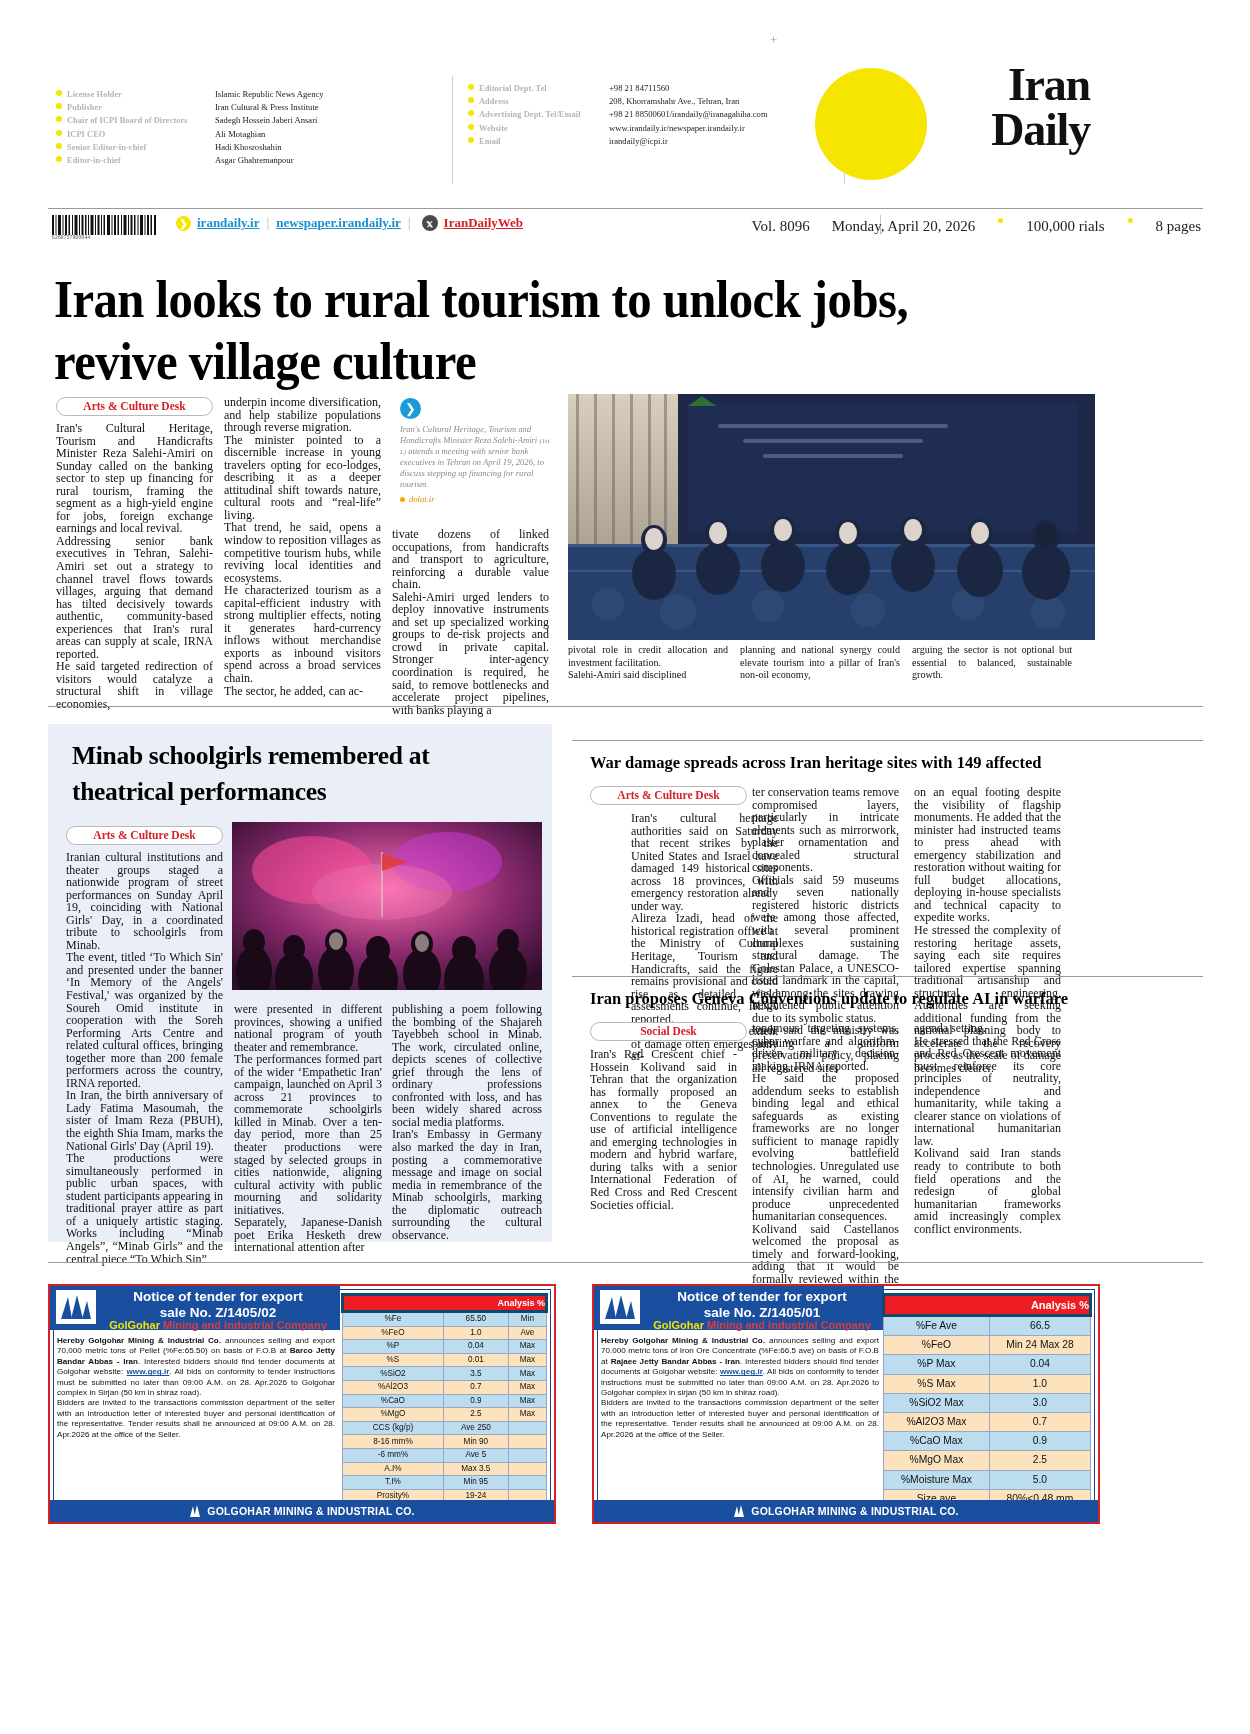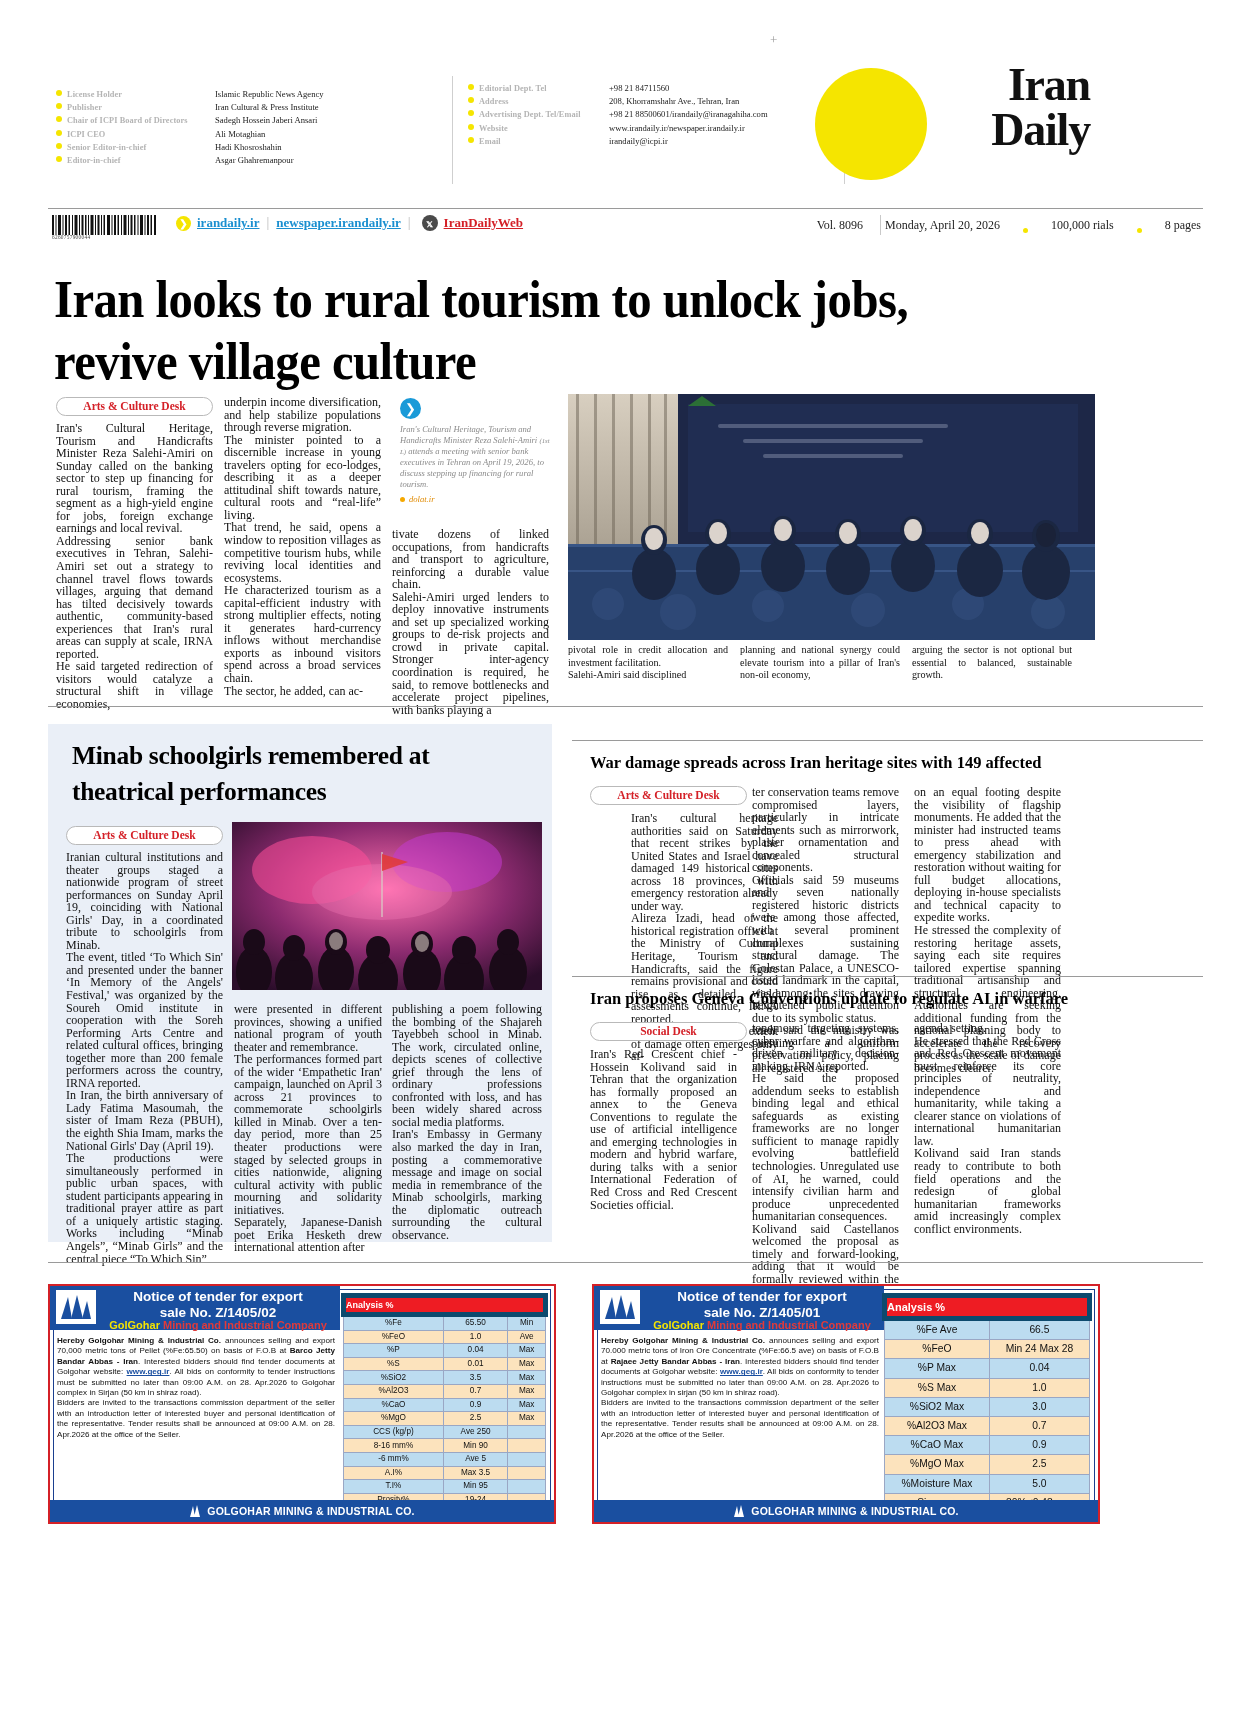--- a/index.html
+++ b/index.html
@@ -58,22 +58,22 @@
   }
   .link-blue { color: #1a8fd0; font-weight: bold; font-size: 13px;
                font-family: "Liberation Serif", serif; }
   .nav-div { color: #bcbcbc; margin: 0 7px; font-size: 14px; }
   .circ-x {
     width: 16px; height: 16px; border-radius: 50%; background: #4a4a4a;
     display: flex; align-items: center; justify-content: center;
     font-size: 10px; color: #fff; font-weight: bold; margin: 0 6px 0 4px;
   }
   .link-red { color: #d42027; font-weight: bold; font-size: 13px; }
-  .nav-meta { position: absolute; right: 2px; top: 9px; font-size: 12px; color: #222;
-              display: flex; align-items: flex-end; gap: 16px; white-space: nowrap; }
+  .nav-meta { position: absolute; right: 2px; top: 9px; font-size: 15px; color: #222;
+              display: flex; align-items: flex-start; gap: 16px; white-space: nowrap; }
   .nav-meta .sep { width: 5px; height: 5px; border-radius: 50%; background: #f5e500;
                    display: inline-block; margin: 0 7px; }
   .nav-vline { position: absolute; right: 322px; top: 6px; width: 1px; height: 20px; background: #c9c9c9; }
 
   
   .lead-head {
     position: absolute; left: 54px; top: 268px; width: 1040px;
     font-family: "Liberation Serif", serif;
     font-weight: bold; font-size: 53px; line-height: 62px;
     letter-spacing: -0.6px; color: #000;
@@ -225,21 +225,21 @@
                   display: flex; align-items: center; }
 
   .ad-table {
     position: absolute; right: 6px; top: 7px; width: 207px;
     border-collapse: collapse; font-family: "Liberation Sans", sans-serif;
     font-size: 8.2px; color: #111;
   }
   .ad-table.wide { width: 210px; }
   .ad-table th {
     background: #ee1c23; color: #fff; font-weight: bold; font-size: 9px;
-    padding: 2px 0; text-align: left; border: 5px solid #0c4a6e; margin-top: 18px;
+    padding: 2px 0; text-align: right; border: 3px solid #0c4a6e; margin-top: 18px;
   }
   .ad-table td {
     border: 1px solid #9aa7c4; text-align: center; padding: 1.3px 2px;
     line-height: 10px;
   }
   .rb { background: #bcdcf0; }
   .ro { background: #fce3bd; }
 
   .ad-table-r { font-size: 10.3px; }
   .ad-table-r td { padding: 3.1px 2px; line-height: 12px; }

